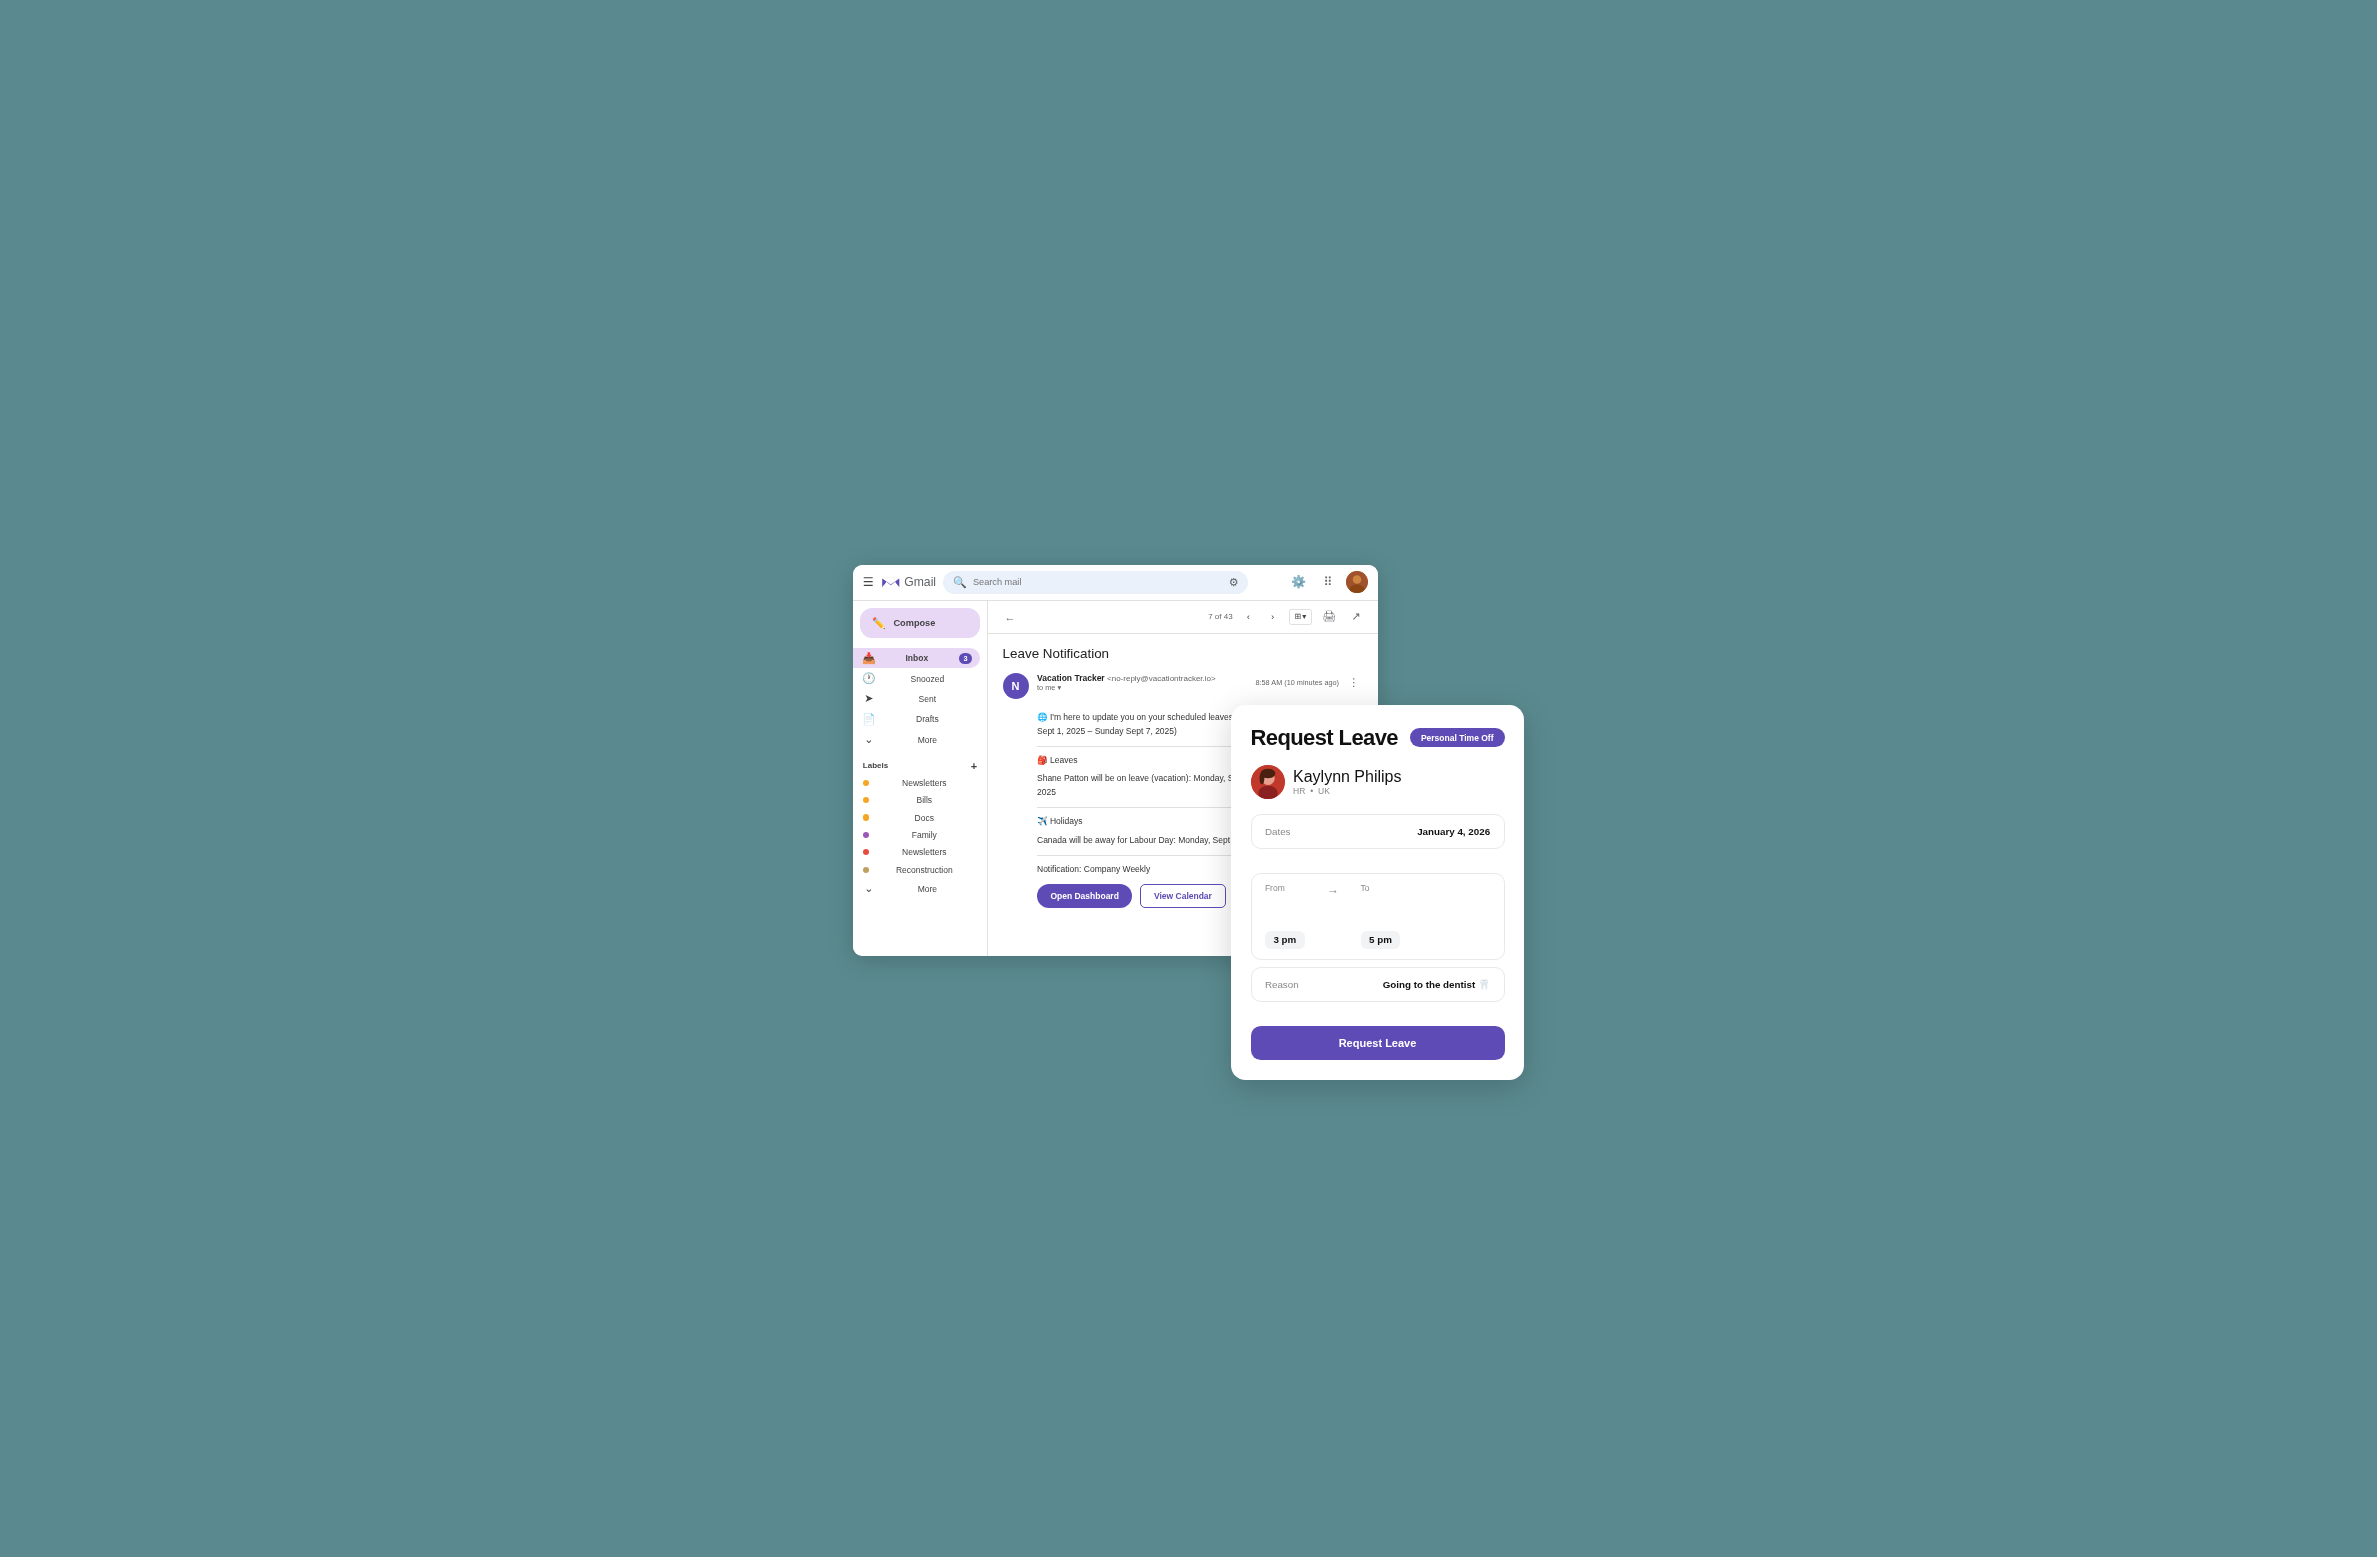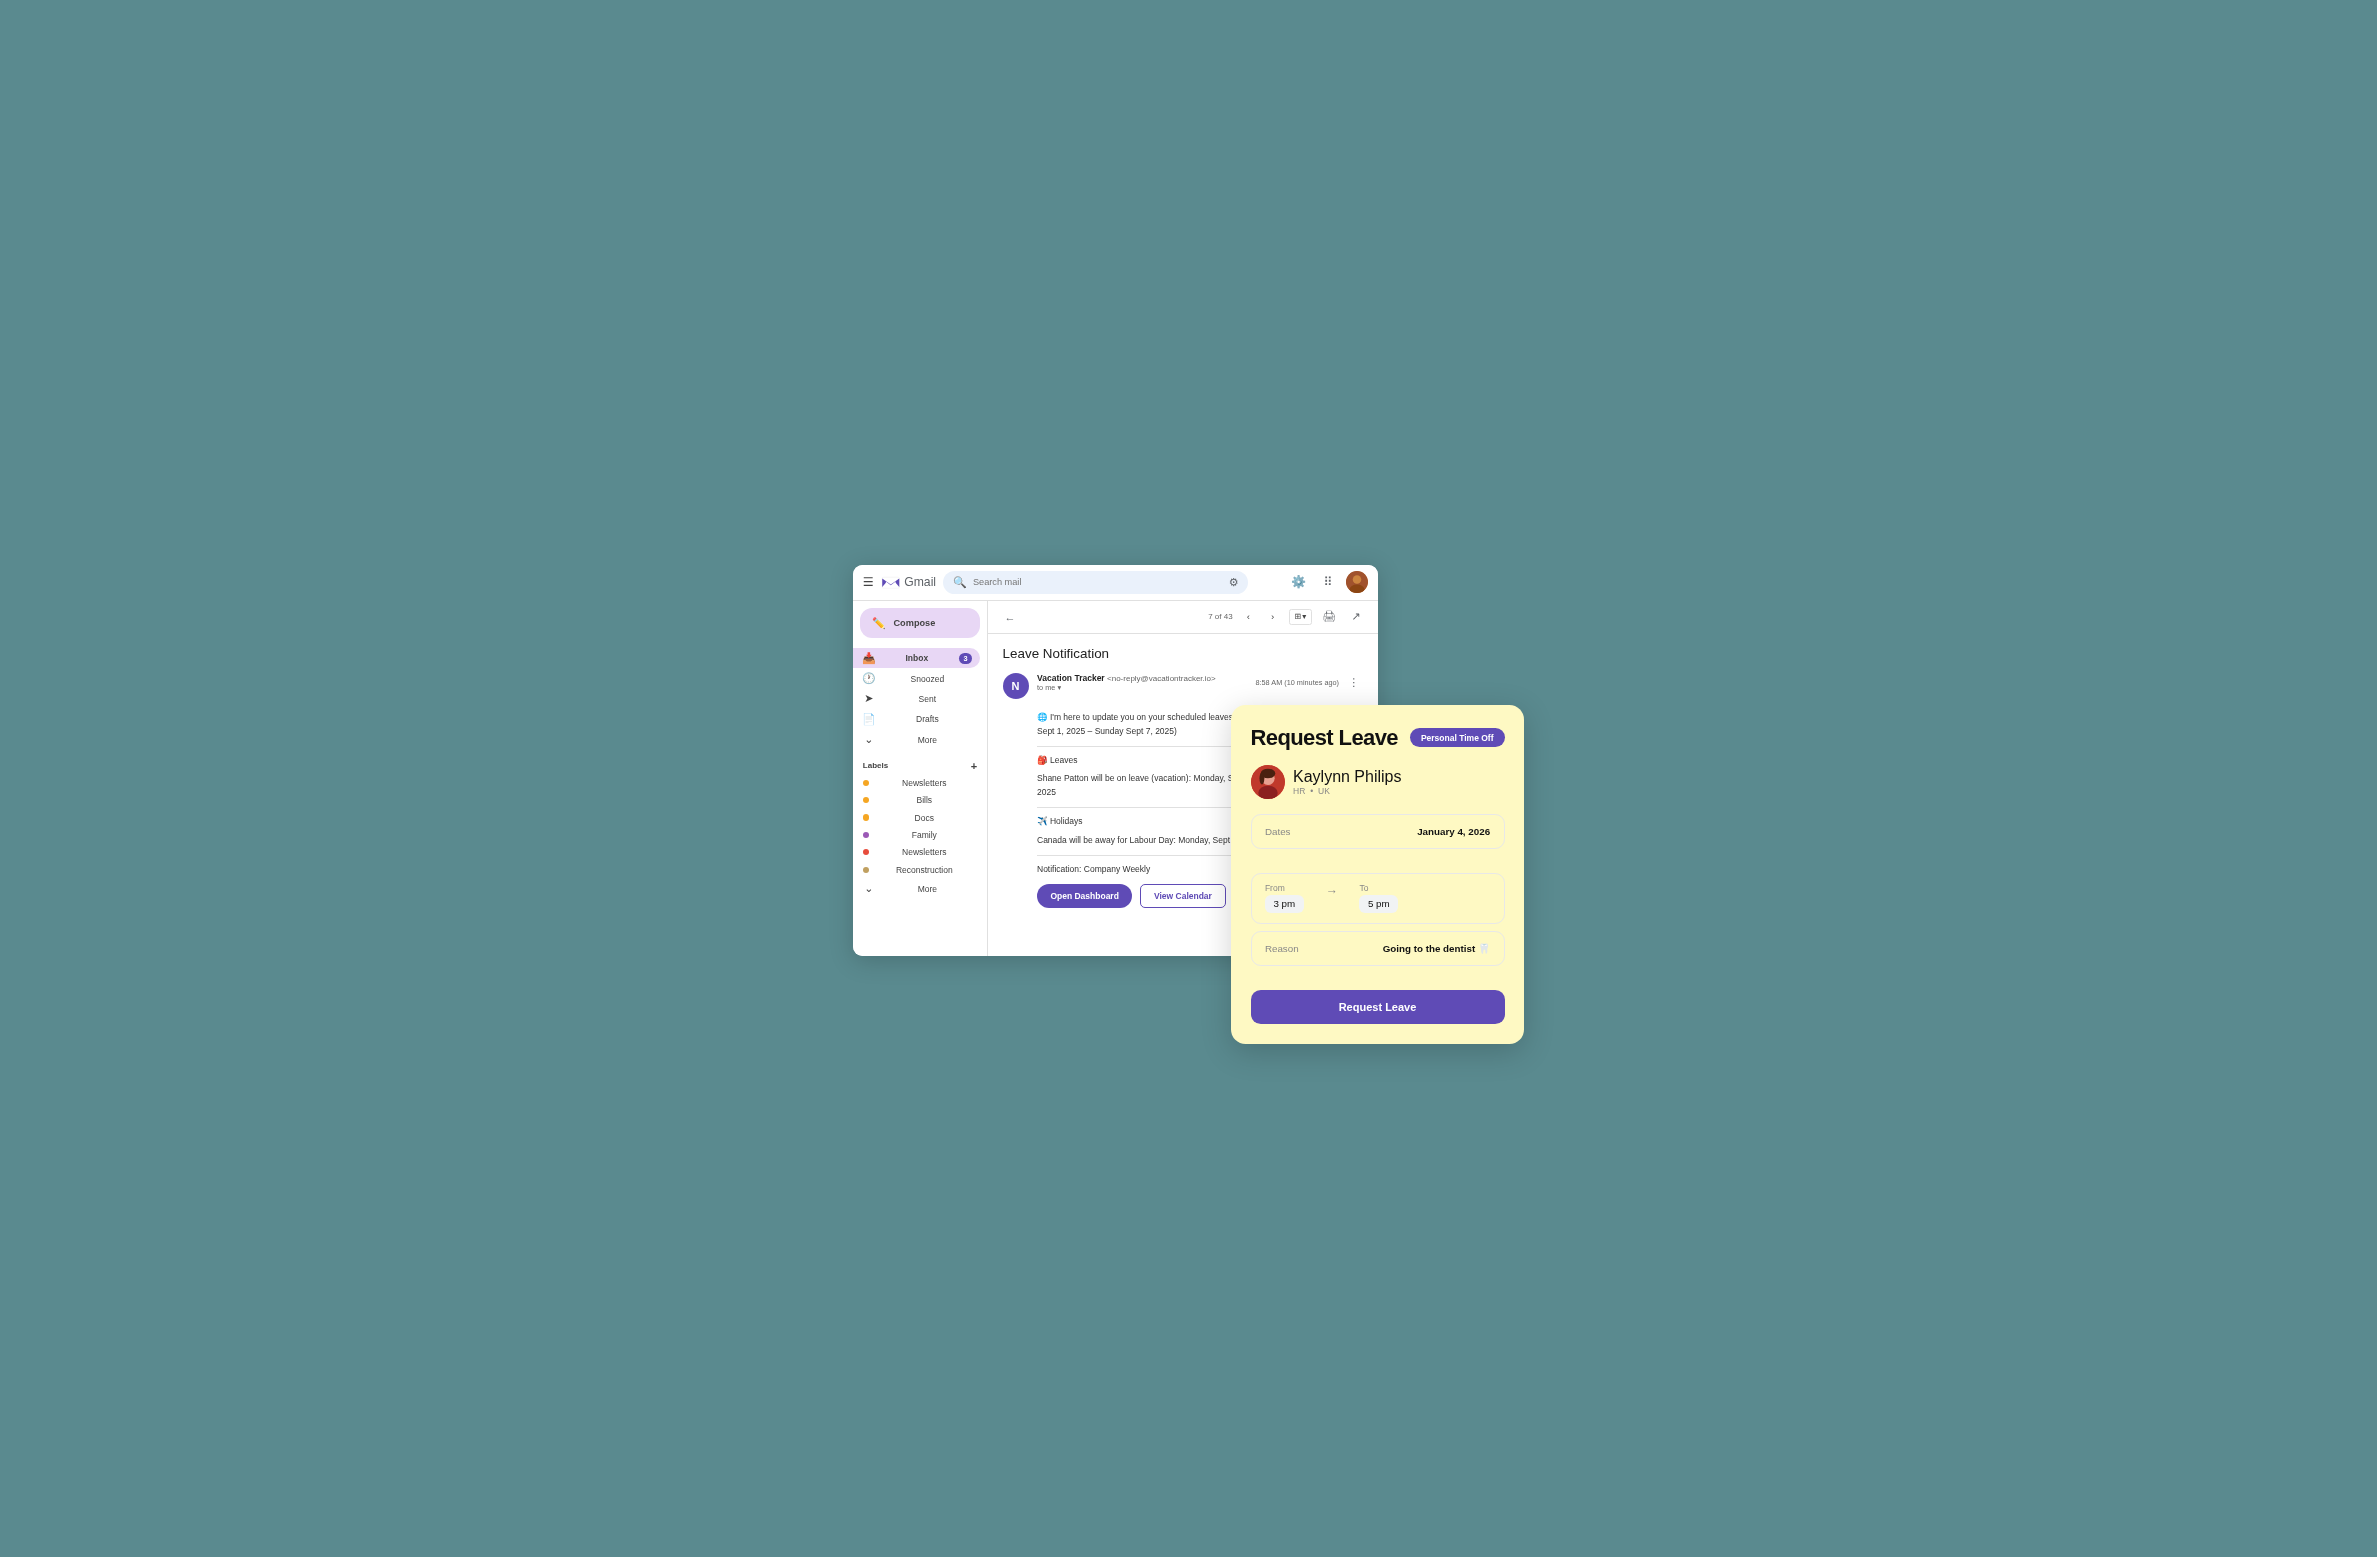--- a/index.html
+++ b/index.html
@@ -317,21 +317,21 @@
       font-weight: 600;
       cursor: pointer;
     }
 
     
     .request-leave-card {
       position: absolute;
       top: 140px;
       right: 0;
       width: 293px;
-      background: #fef9c3;
+      background: #ffffff;
       border-radius: 14.6px;
       box-shadow: 0 7.3px 30.5px rgba(0,0,0,0.18);
       padding: 19.5px;
       z-index: 10;
     }
 
     .card-header {
       display: flex;
       align-items: center;
       justify-content: space-between;
@@ -407,22 +407,23 @@
       flex-direction: column;
       gap: 1.2px;
     }
 
     .time-label { font-size: 8.5px; color: #888; }
     .time-value {
       background: #f1f3f4;
       border-radius: 6.1px;
       padding: 3.7px 8.5px;
       font-size: 9.8px;
-      font-weight: 400;
+      font-weight: 700;
       color: #111;
+      margin-top: 36px;
     }
 
     .time-arrow { margin: 0 9.8px; color: #888; font-size: 12.2px; }
 
     .card-request-btn {
       display: block;
       width: 100%;
       background: #5f4bb6;
       color: white;
       border: none;

